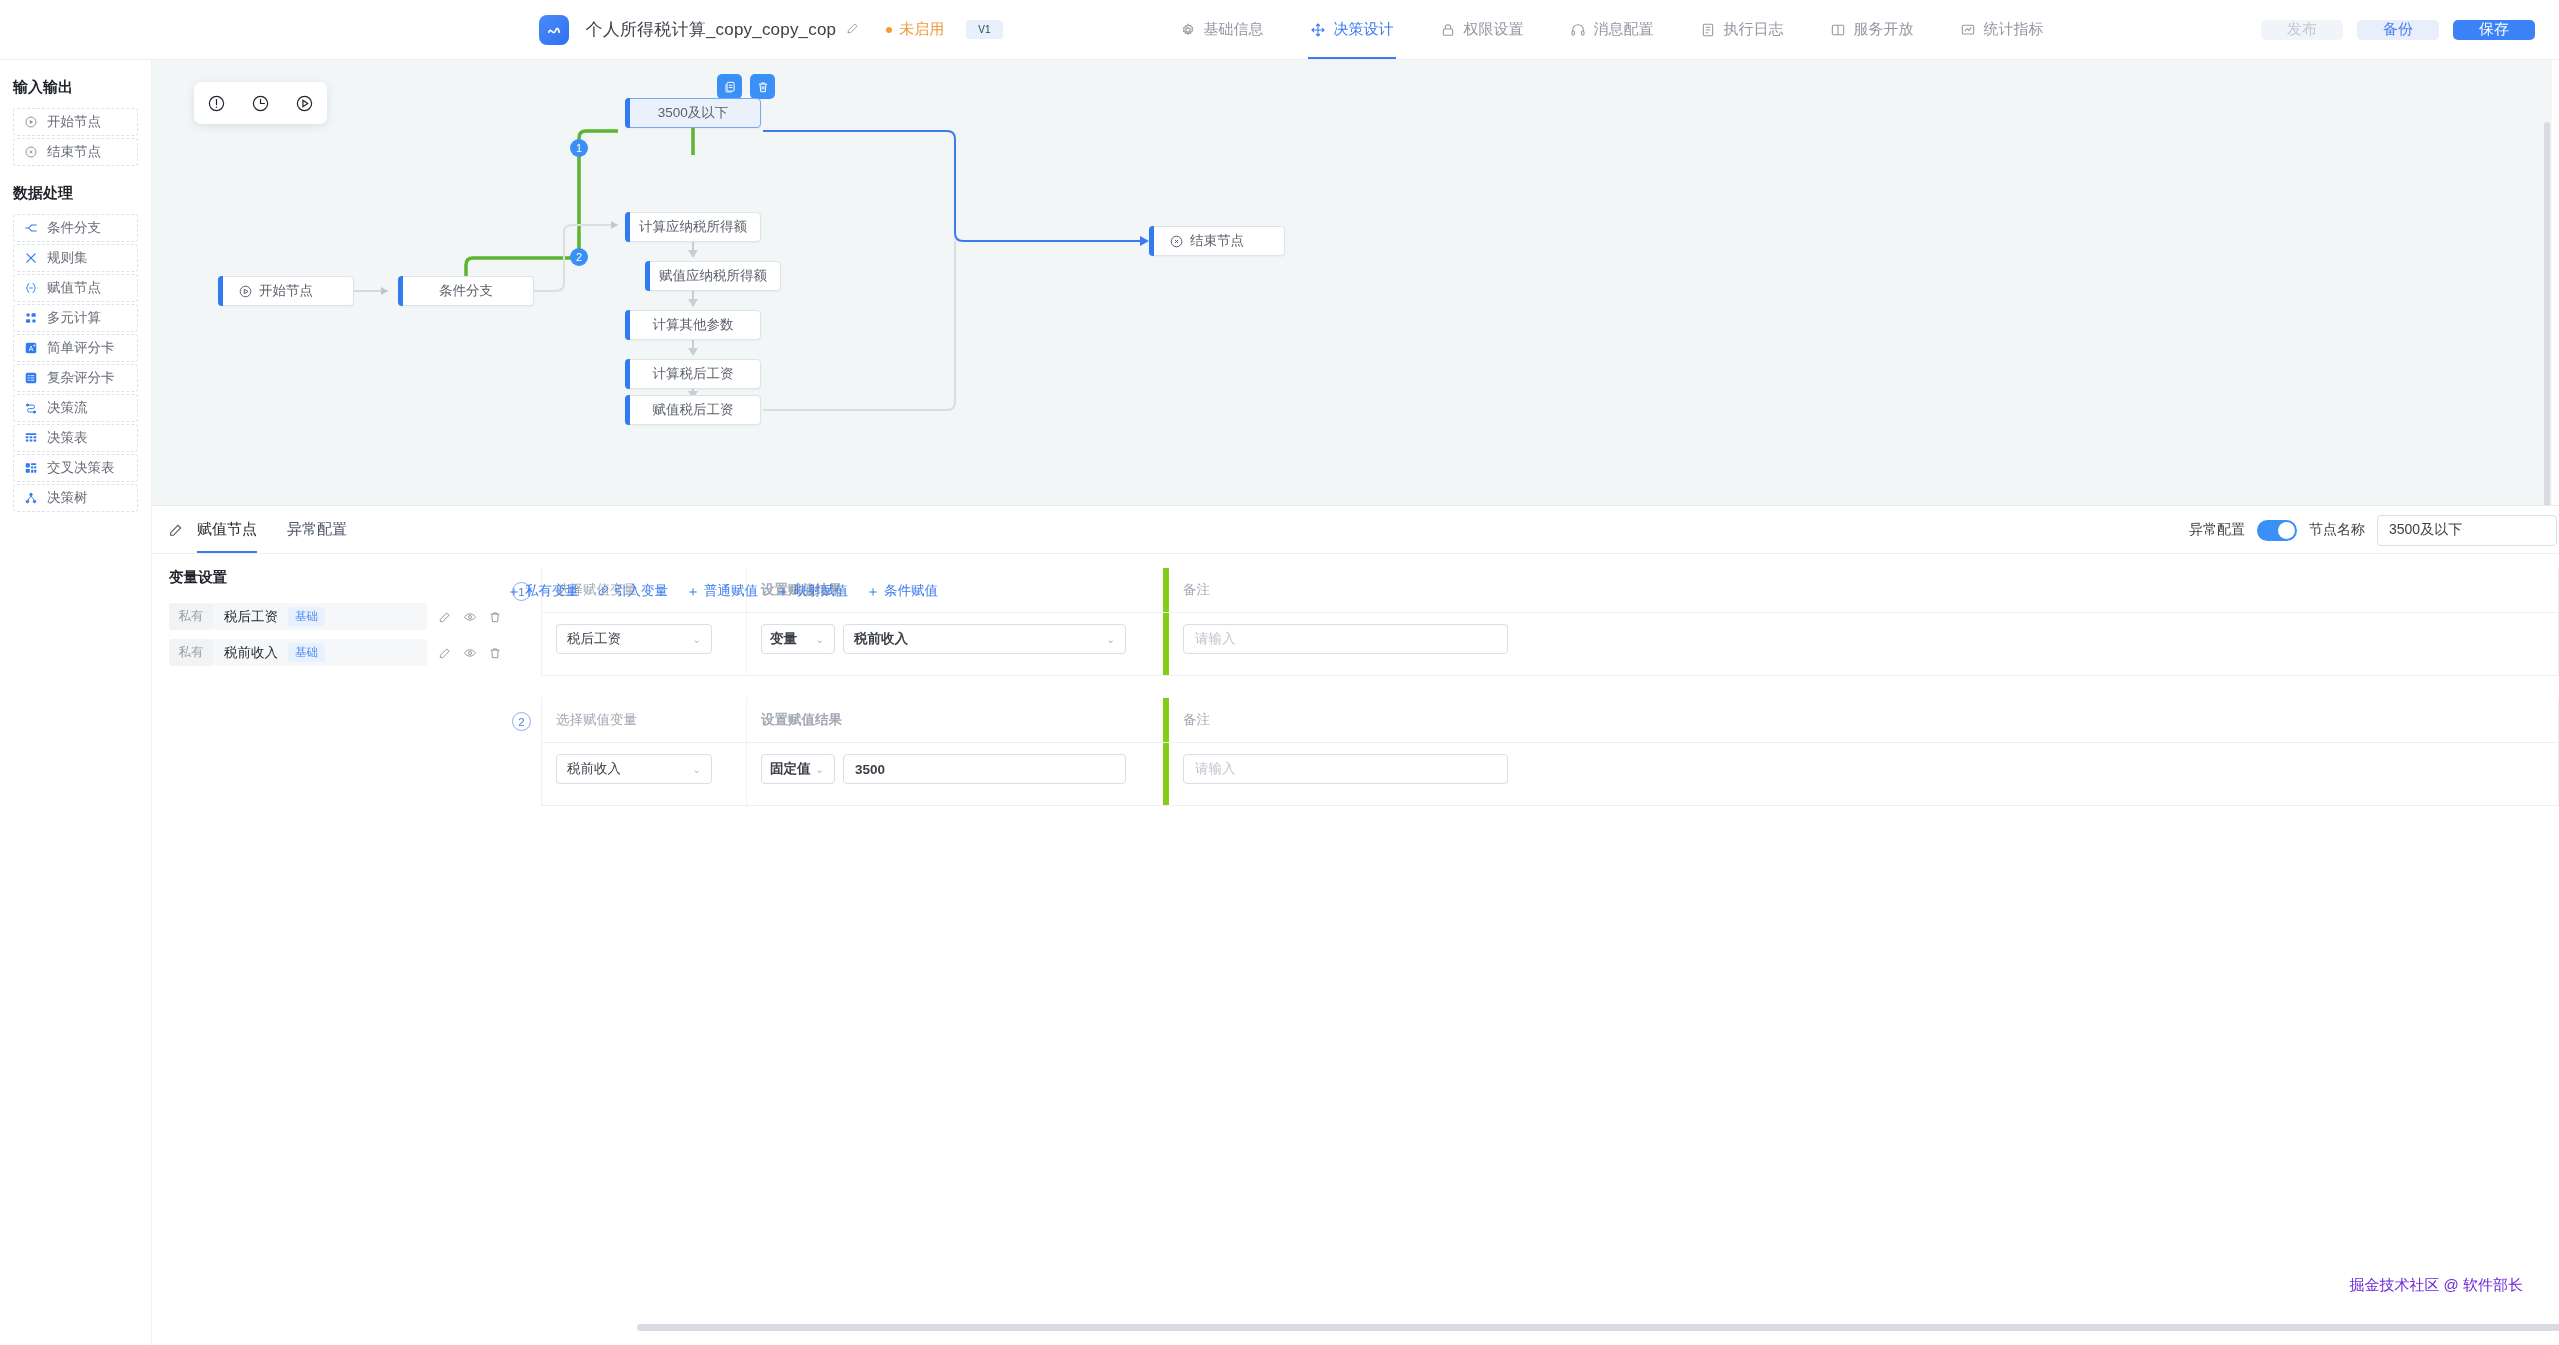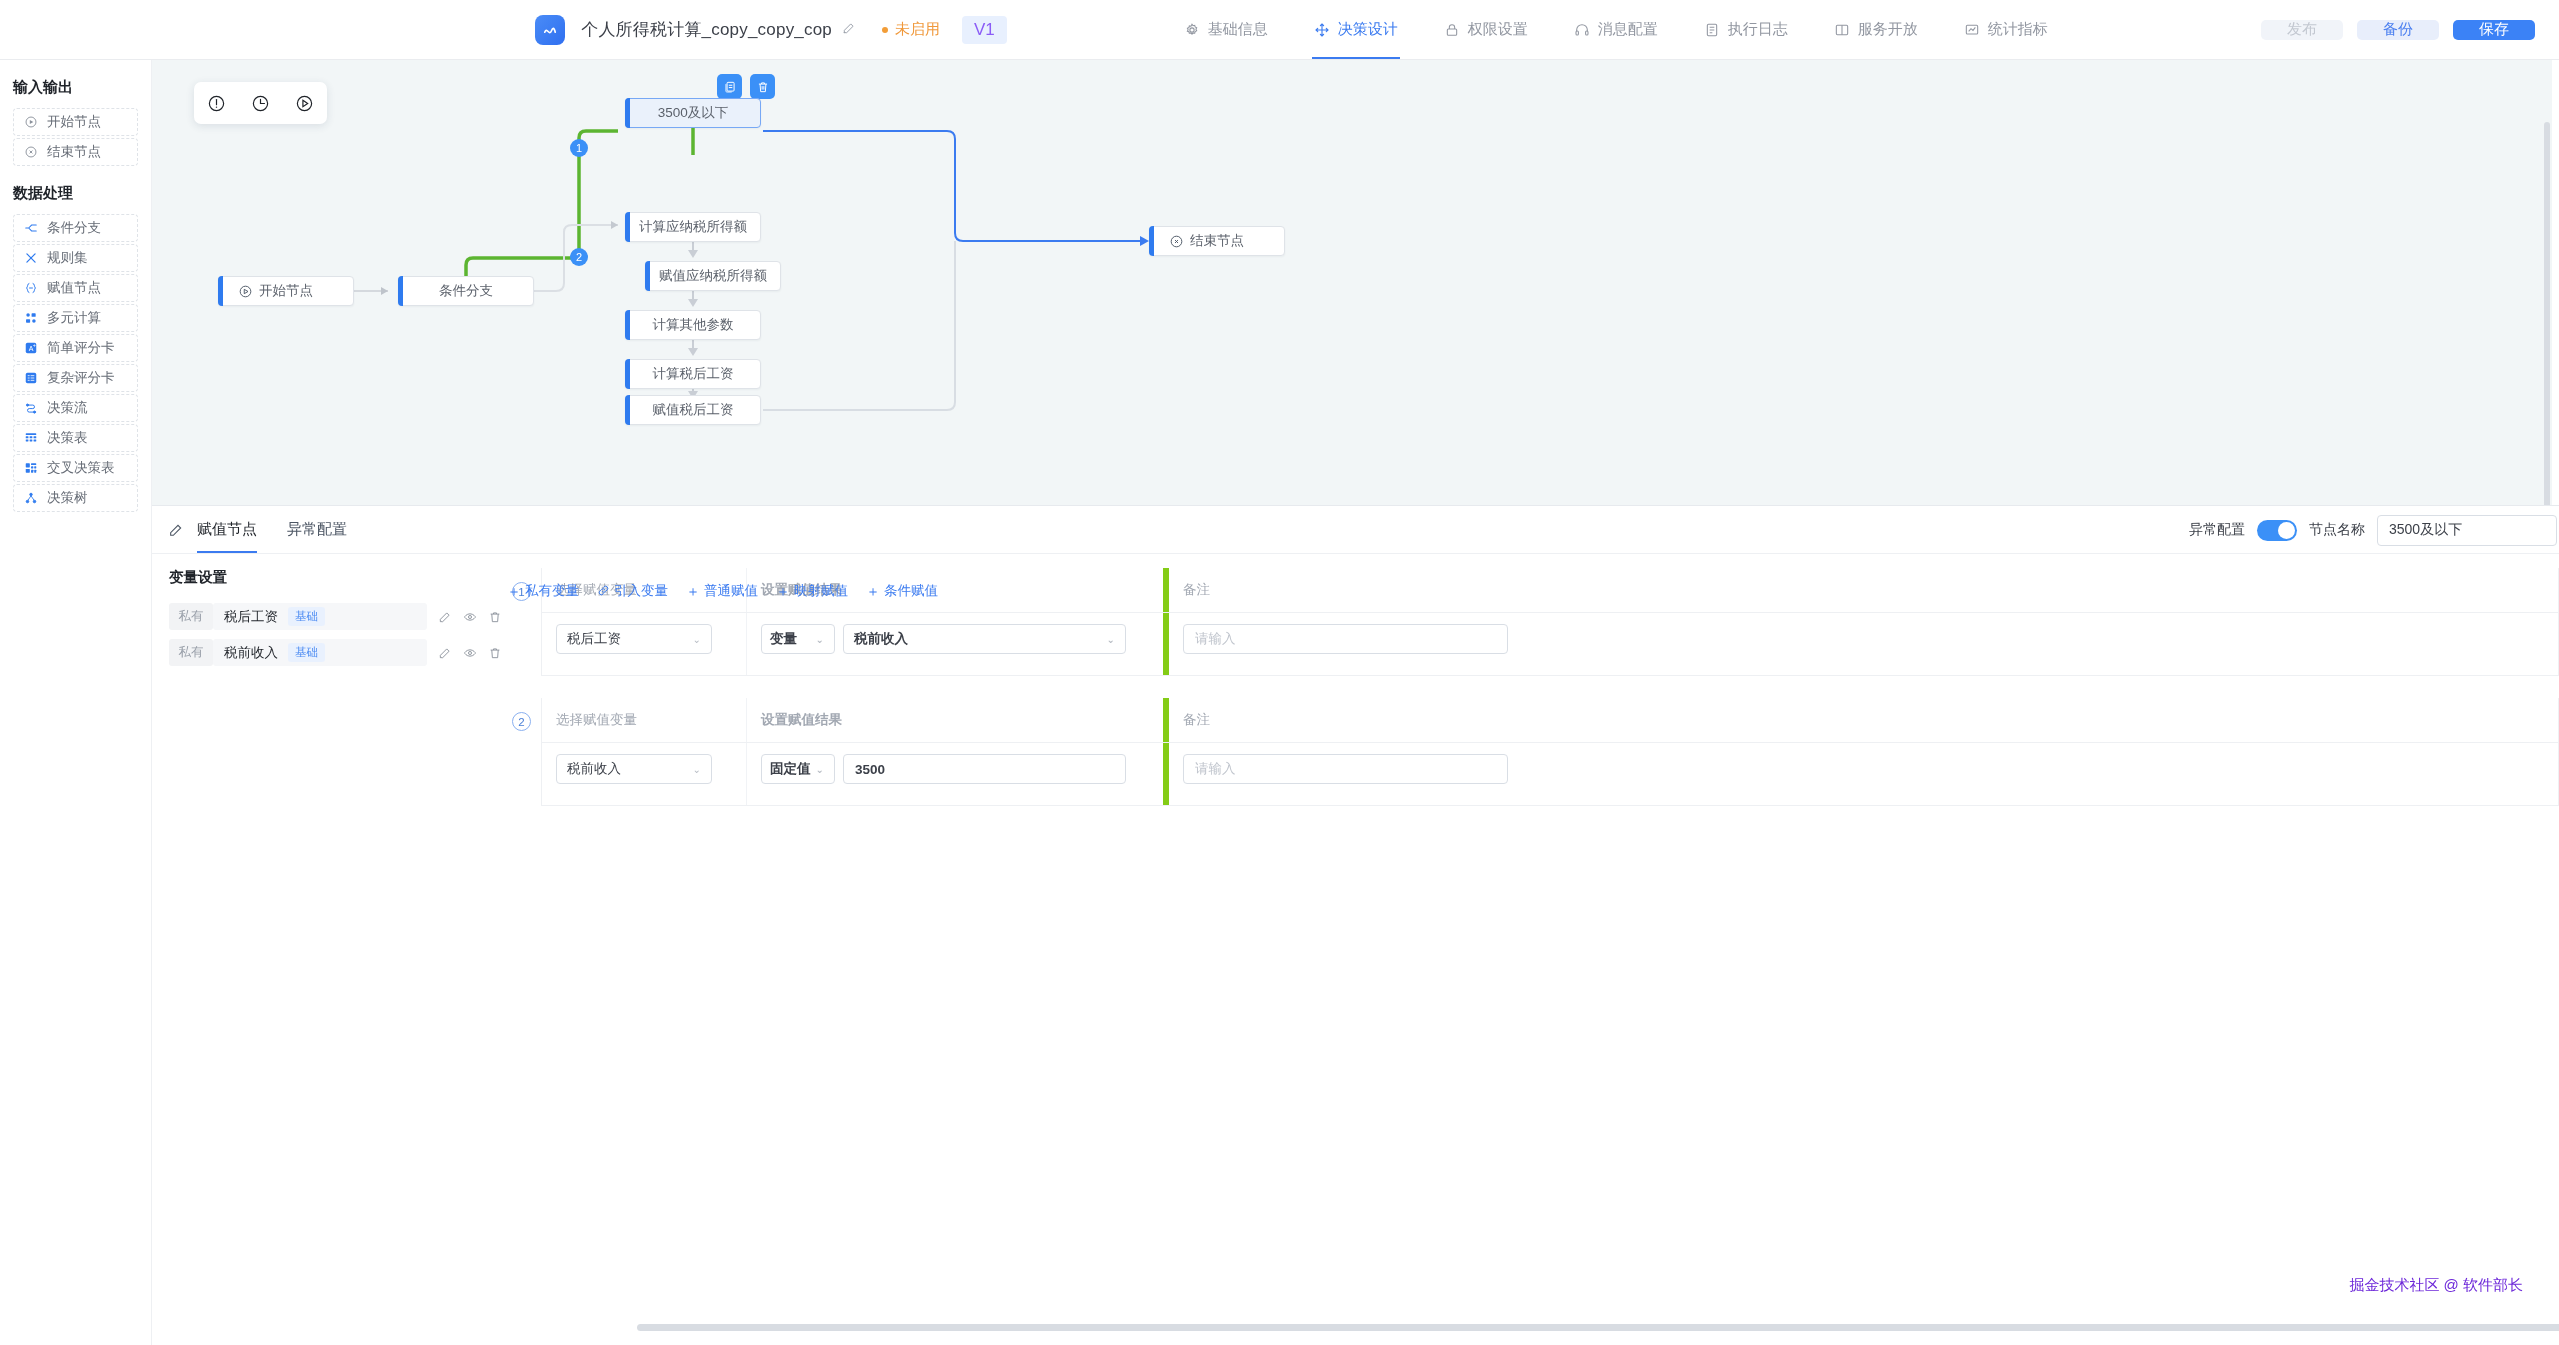--- a/index.html
+++ b/index.html
@@ -23,22 +23,22 @@
     color: #fff; font-size: 17px; font-weight: 700;
   }
   .proj-title {
     margin-left: 16px; font-size: 17px; color: #3c4049; letter-spacing: .2px;
   }
   .pencil-ic { margin-left: 10px; color: #9aa0aa; font-size: 14px; }
   .status-wrap { margin-left: 26px; display: flex; align-items: center; gap: 7px; }
   .dot { width: 6px; height: 6px; border-radius: 50%; background: #f29d38; }
   .status-txt { font-size: 15px; color: #f0983a; }
   .ver-badge {
-    margin-left: 22px; background: #e8f0fe; color: #8b5cf6;
-    font-size: 17px; padding: 4px 12px; border-radius: 4px;
+    margin-left: 22px; background: #e8f0fe; color: #14532d;
+    font-size: 10px; padding: 4px 12px; border-radius: 4px;
   }
 
   .navtabs { display: flex; align-items: center; margin-left: 175px; gap: 42px; }
   .navtab {
     display: flex; align-items: center; gap: 8px;
     font-size: 15px; color: #9297a1; height: 59px; padding: 0 2px;
     position: relative; cursor: pointer; white-space: nowrap;
   }
   .navtab .ic { width: 16px; height: 16px; display: inline-flex; align-items: center; justify-content: center; }
   .navtab svg { width: 16px; height: 16px; }

